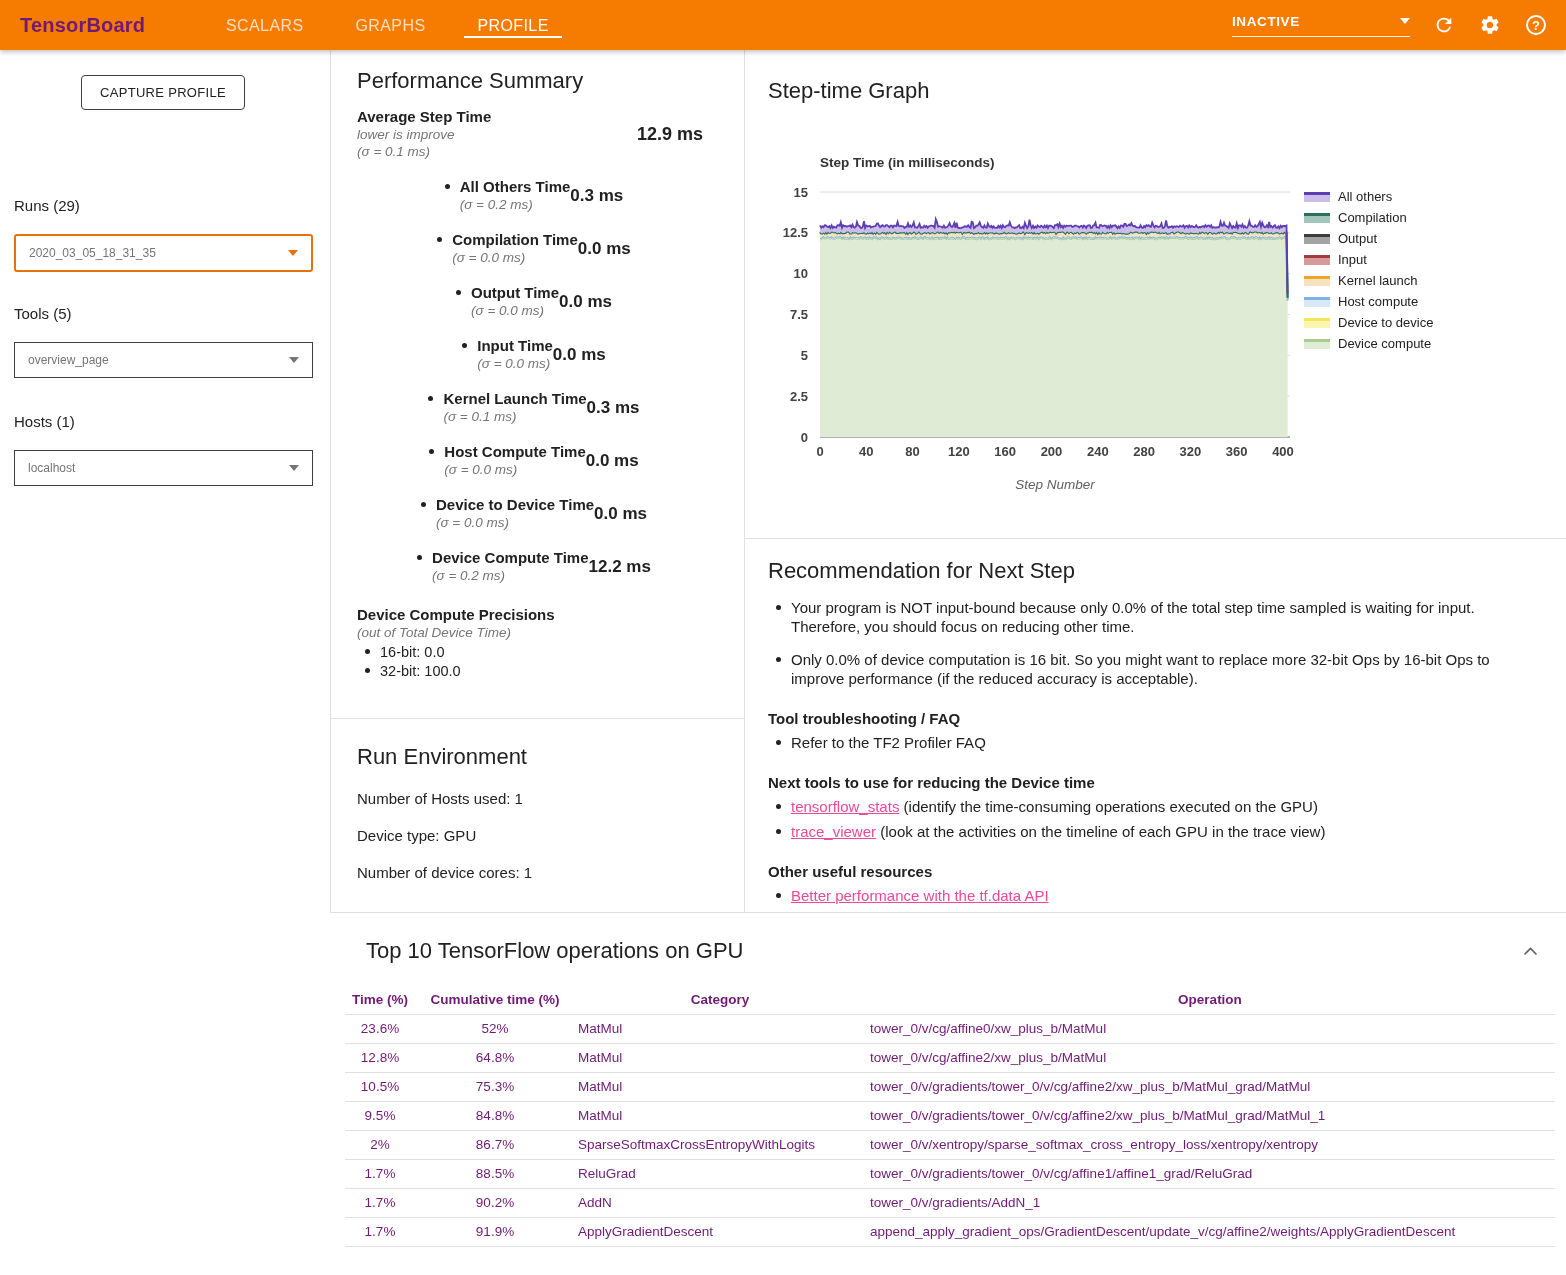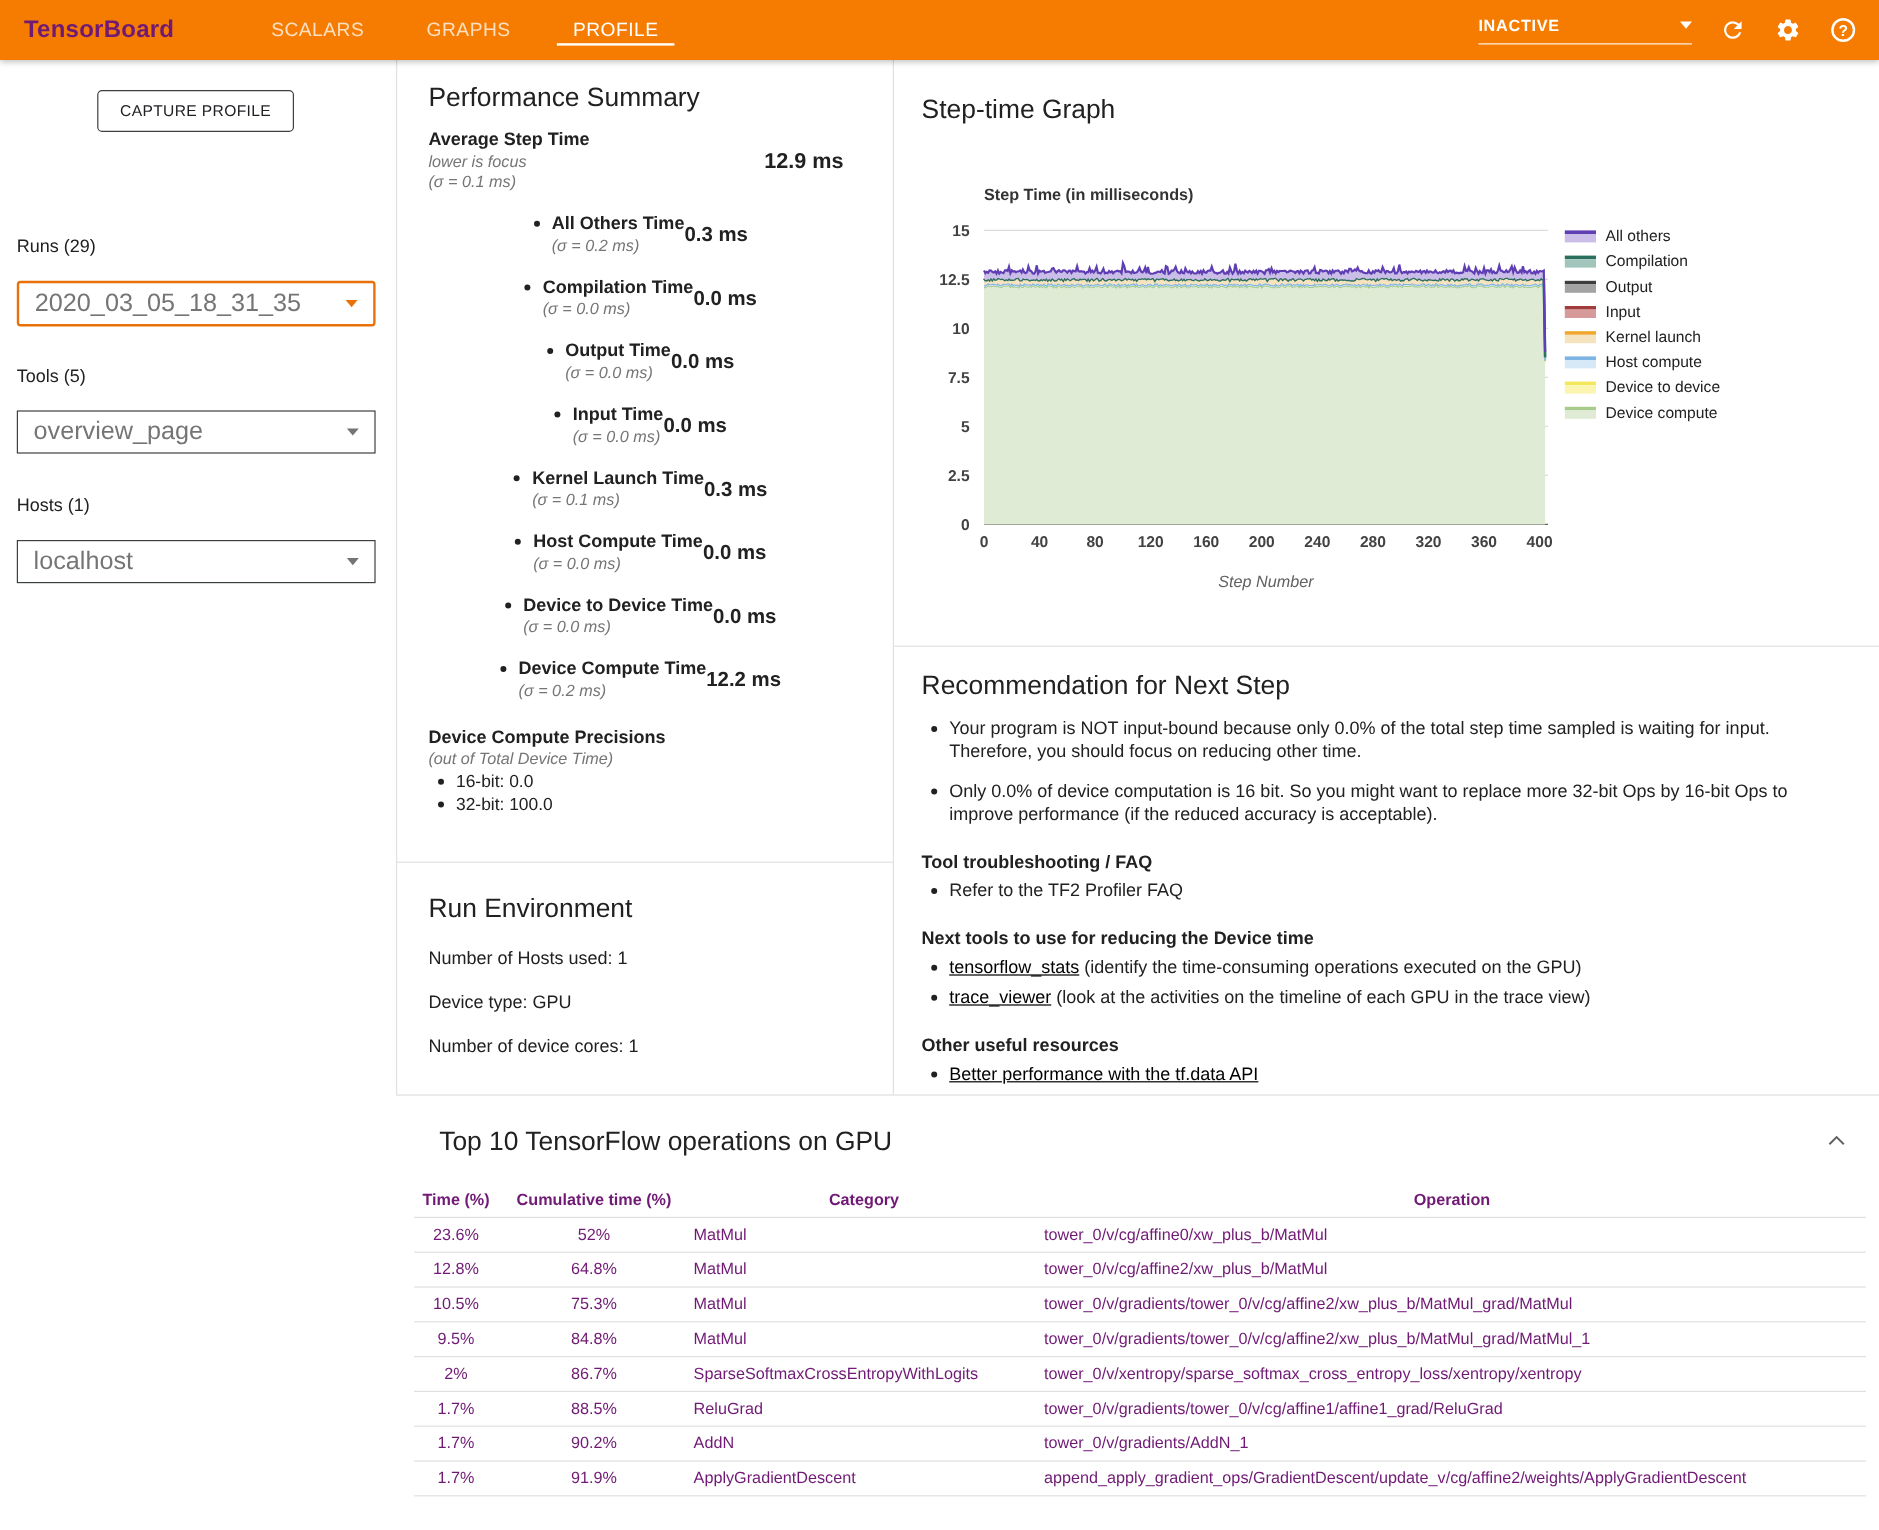--- a/index.html
+++ b/index.html
@@ -35,21 +35,21 @@
   .sidebar { position:absolute; left:0; top:50px; width:330px; height:1225px; background:#fff; }
   .capture-btn {
     position:absolute; left:81px; top:25px; width:164px; height:35px;
     background:#fff; border:1px solid #3c4043; border-radius:4px;
     font-family:"Liberation Sans", sans-serif; font-size:13px; letter-spacing:.3px; color:#202124; cursor:pointer;
   }
   .side-label { position:absolute; left:14px; font-size:15px; color:#212121; }
   .side-select {
     position:absolute; left:14px; width:299px; height:36px; background:#fff;
     display:flex; align-items:center; justify-content:space-between; padding:0 13px;
-    font-size:21px; color:#757575; cursor:pointer;
+    font-size:12px; color:#757575; cursor:pointer;
   }
   .select-runs { border:2px solid #e8710a; border-radius:3px; height:38px; }
   .select-plain { border:1px solid #3c4043; }
   .caret-orange { width:0; height:0; border-left:5px solid transparent; border-right:5px solid transparent; border-top:6px solid #e8710a; }
   .caret-gray { width:0; height:0; border-left:5px solid transparent; border-right:5px solid transparent; border-top:6px solid #757575; }
   
   .divider { position:absolute; background:#e0e0e0; }
   
   .left-col { position:absolute; left:330px; top:50px; width:414px; padding:18px 41px 0 27px; }
   .section-title { font-size:22px; color:#212121; font-weight:normal; }
@@ -74,21 +74,21 @@
   .chart-title { font-size:13.5px; font-weight:bold; fill:#333; }
   .xaxis-title { font-size:13.5px; font-style:italic; fill:#616161; }
   .legend-label { font-size:13px; fill:#212121; }
   
   .recommend { position:absolute; left:744px; top:538px; width:822px; padding:20px 34px 0 24px; }
   .rec-bullet { display:flex; margin-top:14px; padding-left:8px; font-size:15px; line-height:19px; }
   .rec-bullet .dot { margin-top:7px; }
   .rec-sub { font-size:15px; font-weight:bold; margin-top:22px; }
   .rec-item { display:flex; margin-top:6px; padding-left:8px; font-size:15px; line-height:19px; }
   .rec-item .dot { margin-top:7px; }
-  a.link { color:#000000; text-decoration:underline; cursor:pointer; }
+  a.link { color:#ec4899; text-decoration:underline; cursor:pointer; }
   
   .topops { position:absolute; left:330px; top:912px; width:1236px; height:363px; overflow:hidden; }
   .topops-title { position:absolute; left:36px; top:26px; font-size:22px; font-weight:normal; }
   .collapse-btn { position:absolute; right:27px; top:30px; cursor:pointer; width:16px; height:12px; }
   .ops-table { position:absolute; left:15px; top:74px; width:1210px; border-collapse:collapse; font-size:13.5px; color:#701a75; }
   .ops-table th { font-weight:bold; height:28px; border-bottom:1px solid #e0e0e0; text-align:center; padding:0 3px; }
   .ops-table td { height:29px; border-bottom:1px solid #e0e0e0; padding:0 3px; }
   .col-time { width:70px; text-align:center; }
   .col-cum { width:160px; text-align:center; }
   .col-cat { width:290px; }
@@ -149,21 +149,21 @@
 <div class="divider" style="left:744px; top:50px; width:1px; height:862px"></div>
 <div class="divider" style="left:331px; top:718px; width:413px; height:1px"></div>
 <div class="divider" style="left:745px; top:538px; width:821px; height:1px"></div>
 <div class="divider" style="left:330px; top:912px; width:1236px; height:1px"></div>
 
 <div class="left-col">
   <div class="section-title">Performance Summary</div>
   <div class="avg-block">
     <div>
       <div class="m-label">Average Step Time</div>
-      <div class="m-note">lower is focus</div>
+      <div class="m-note">lower is improve</div>
       <div class="m-note">(σ = 0.1 ms)</div>
     </div>
     <div class="m-value" style="font-size:18px">12.9 ms</div>
   </div>
   <div id="metrics">
       <div class="metric">
         <div class="m-left">
           <span class="dot"></span>
           <div>
             <div class="m-label">All Others Time</div>

